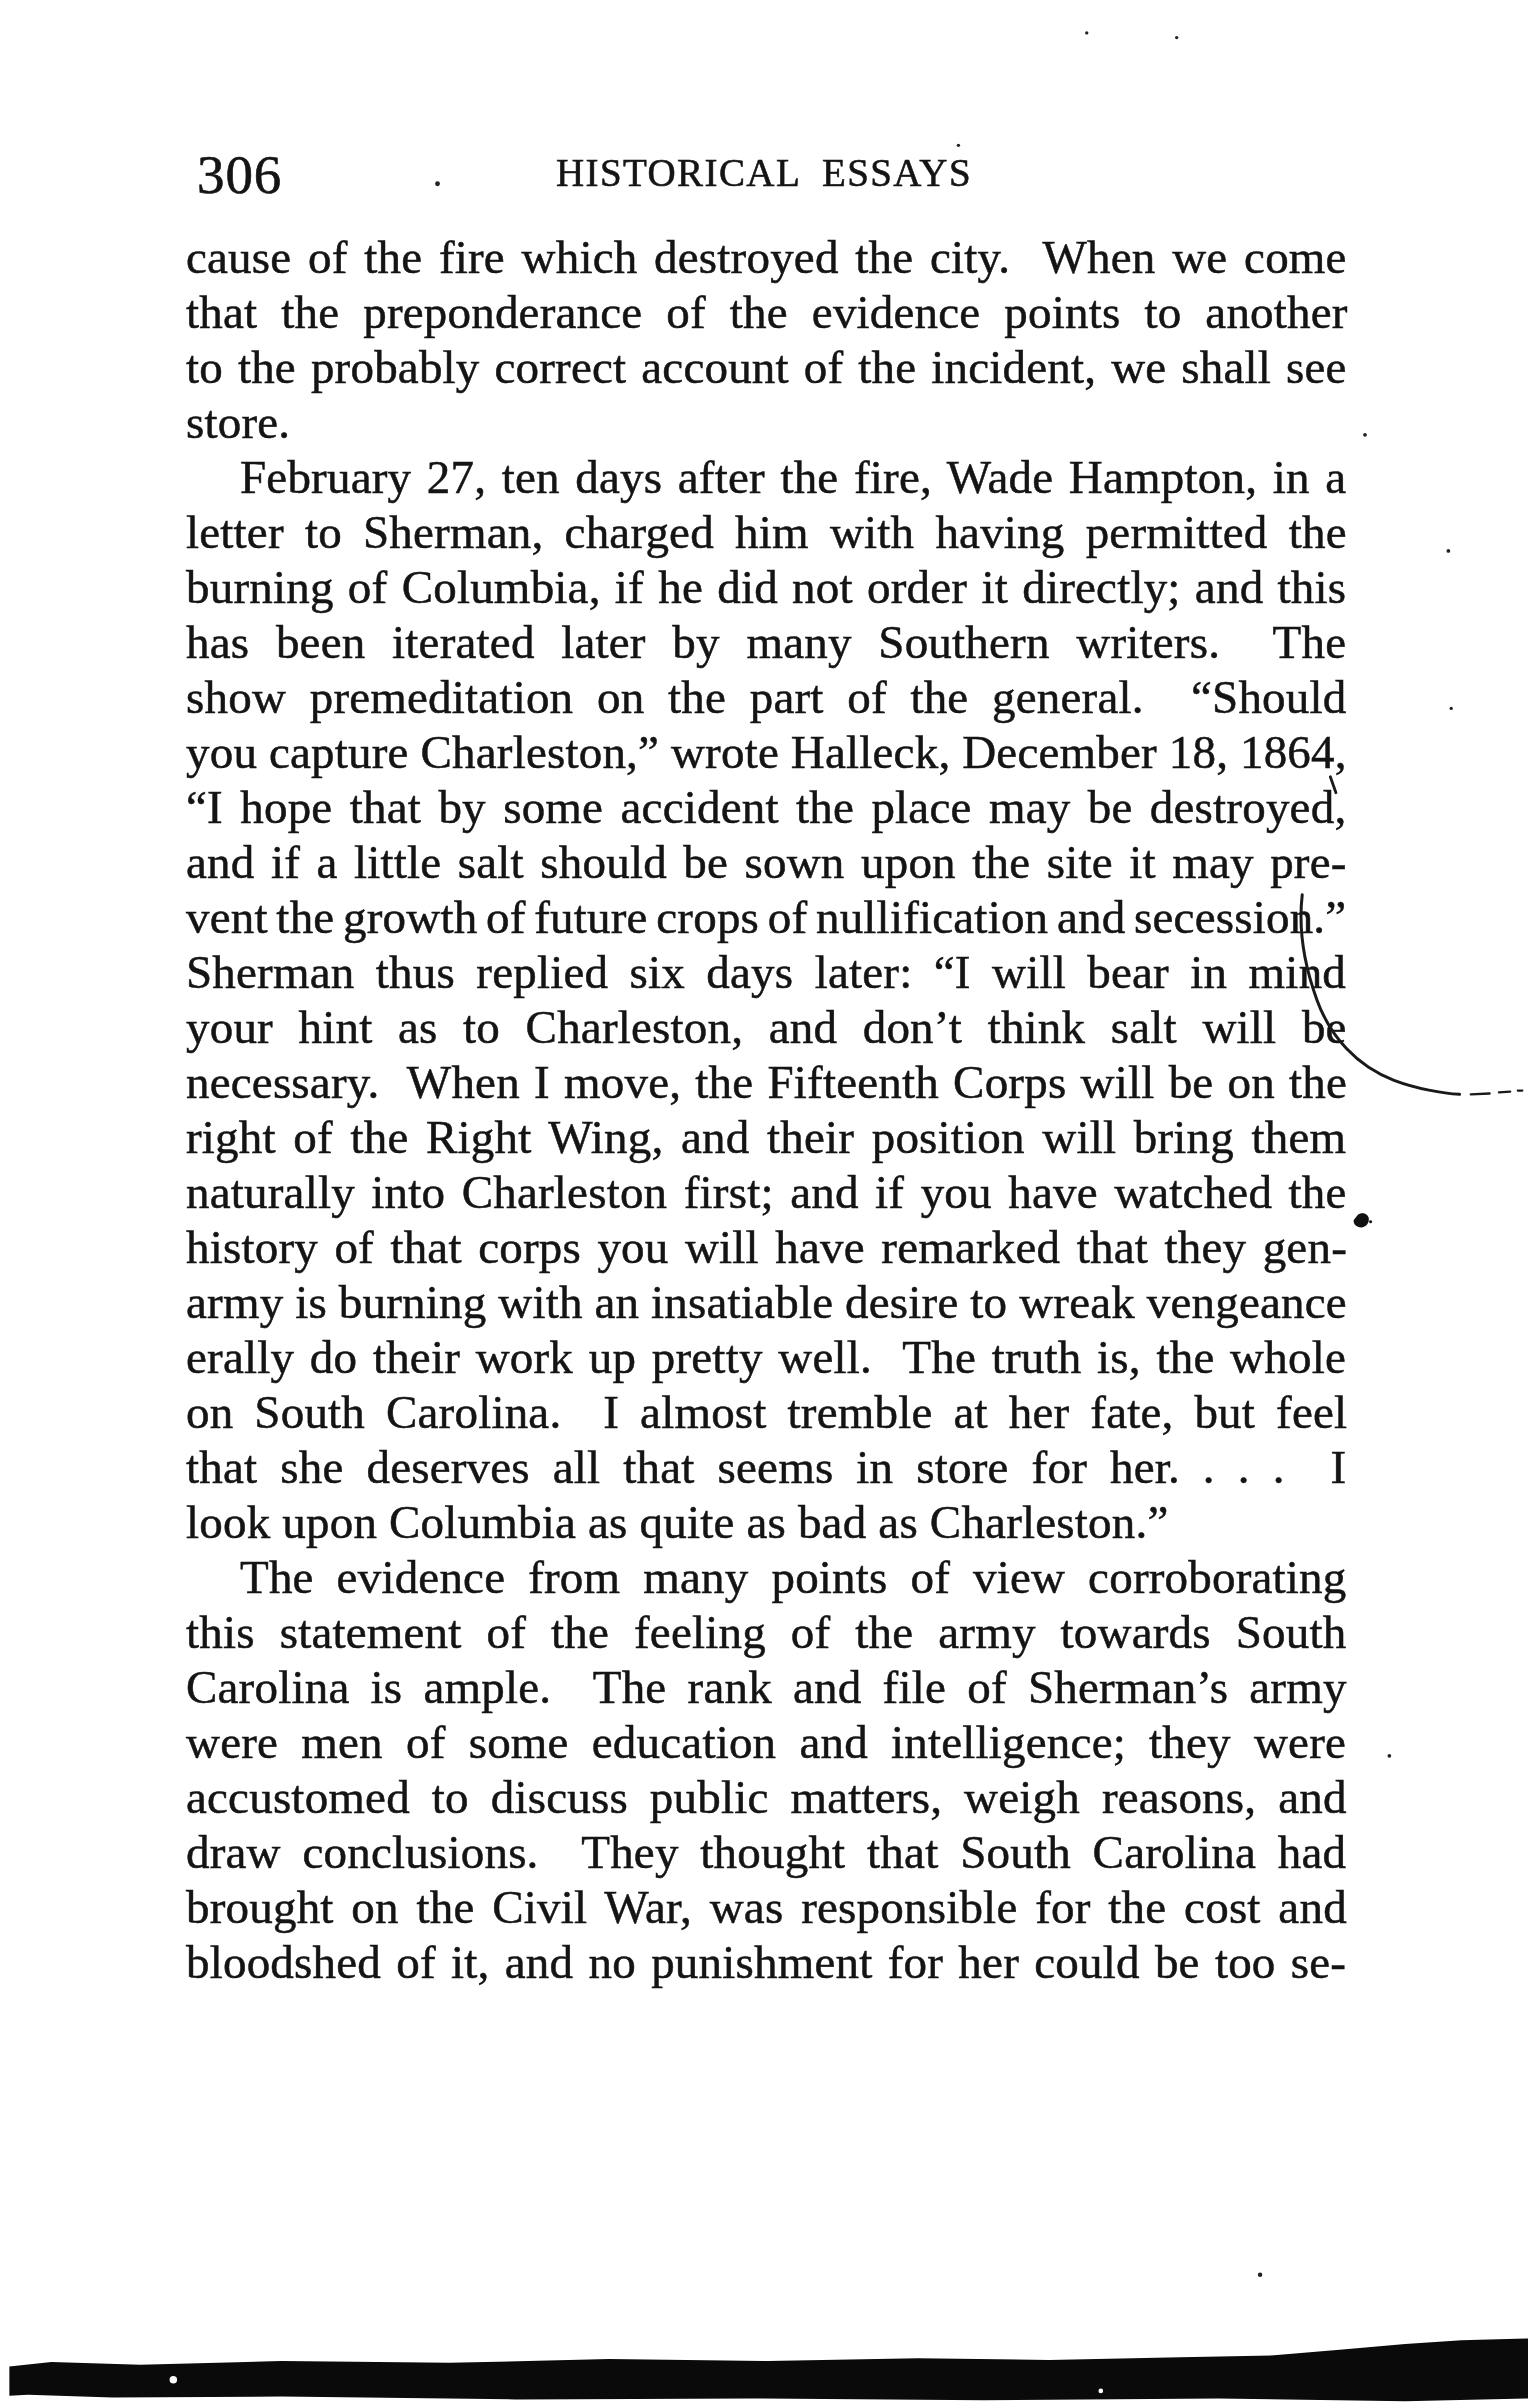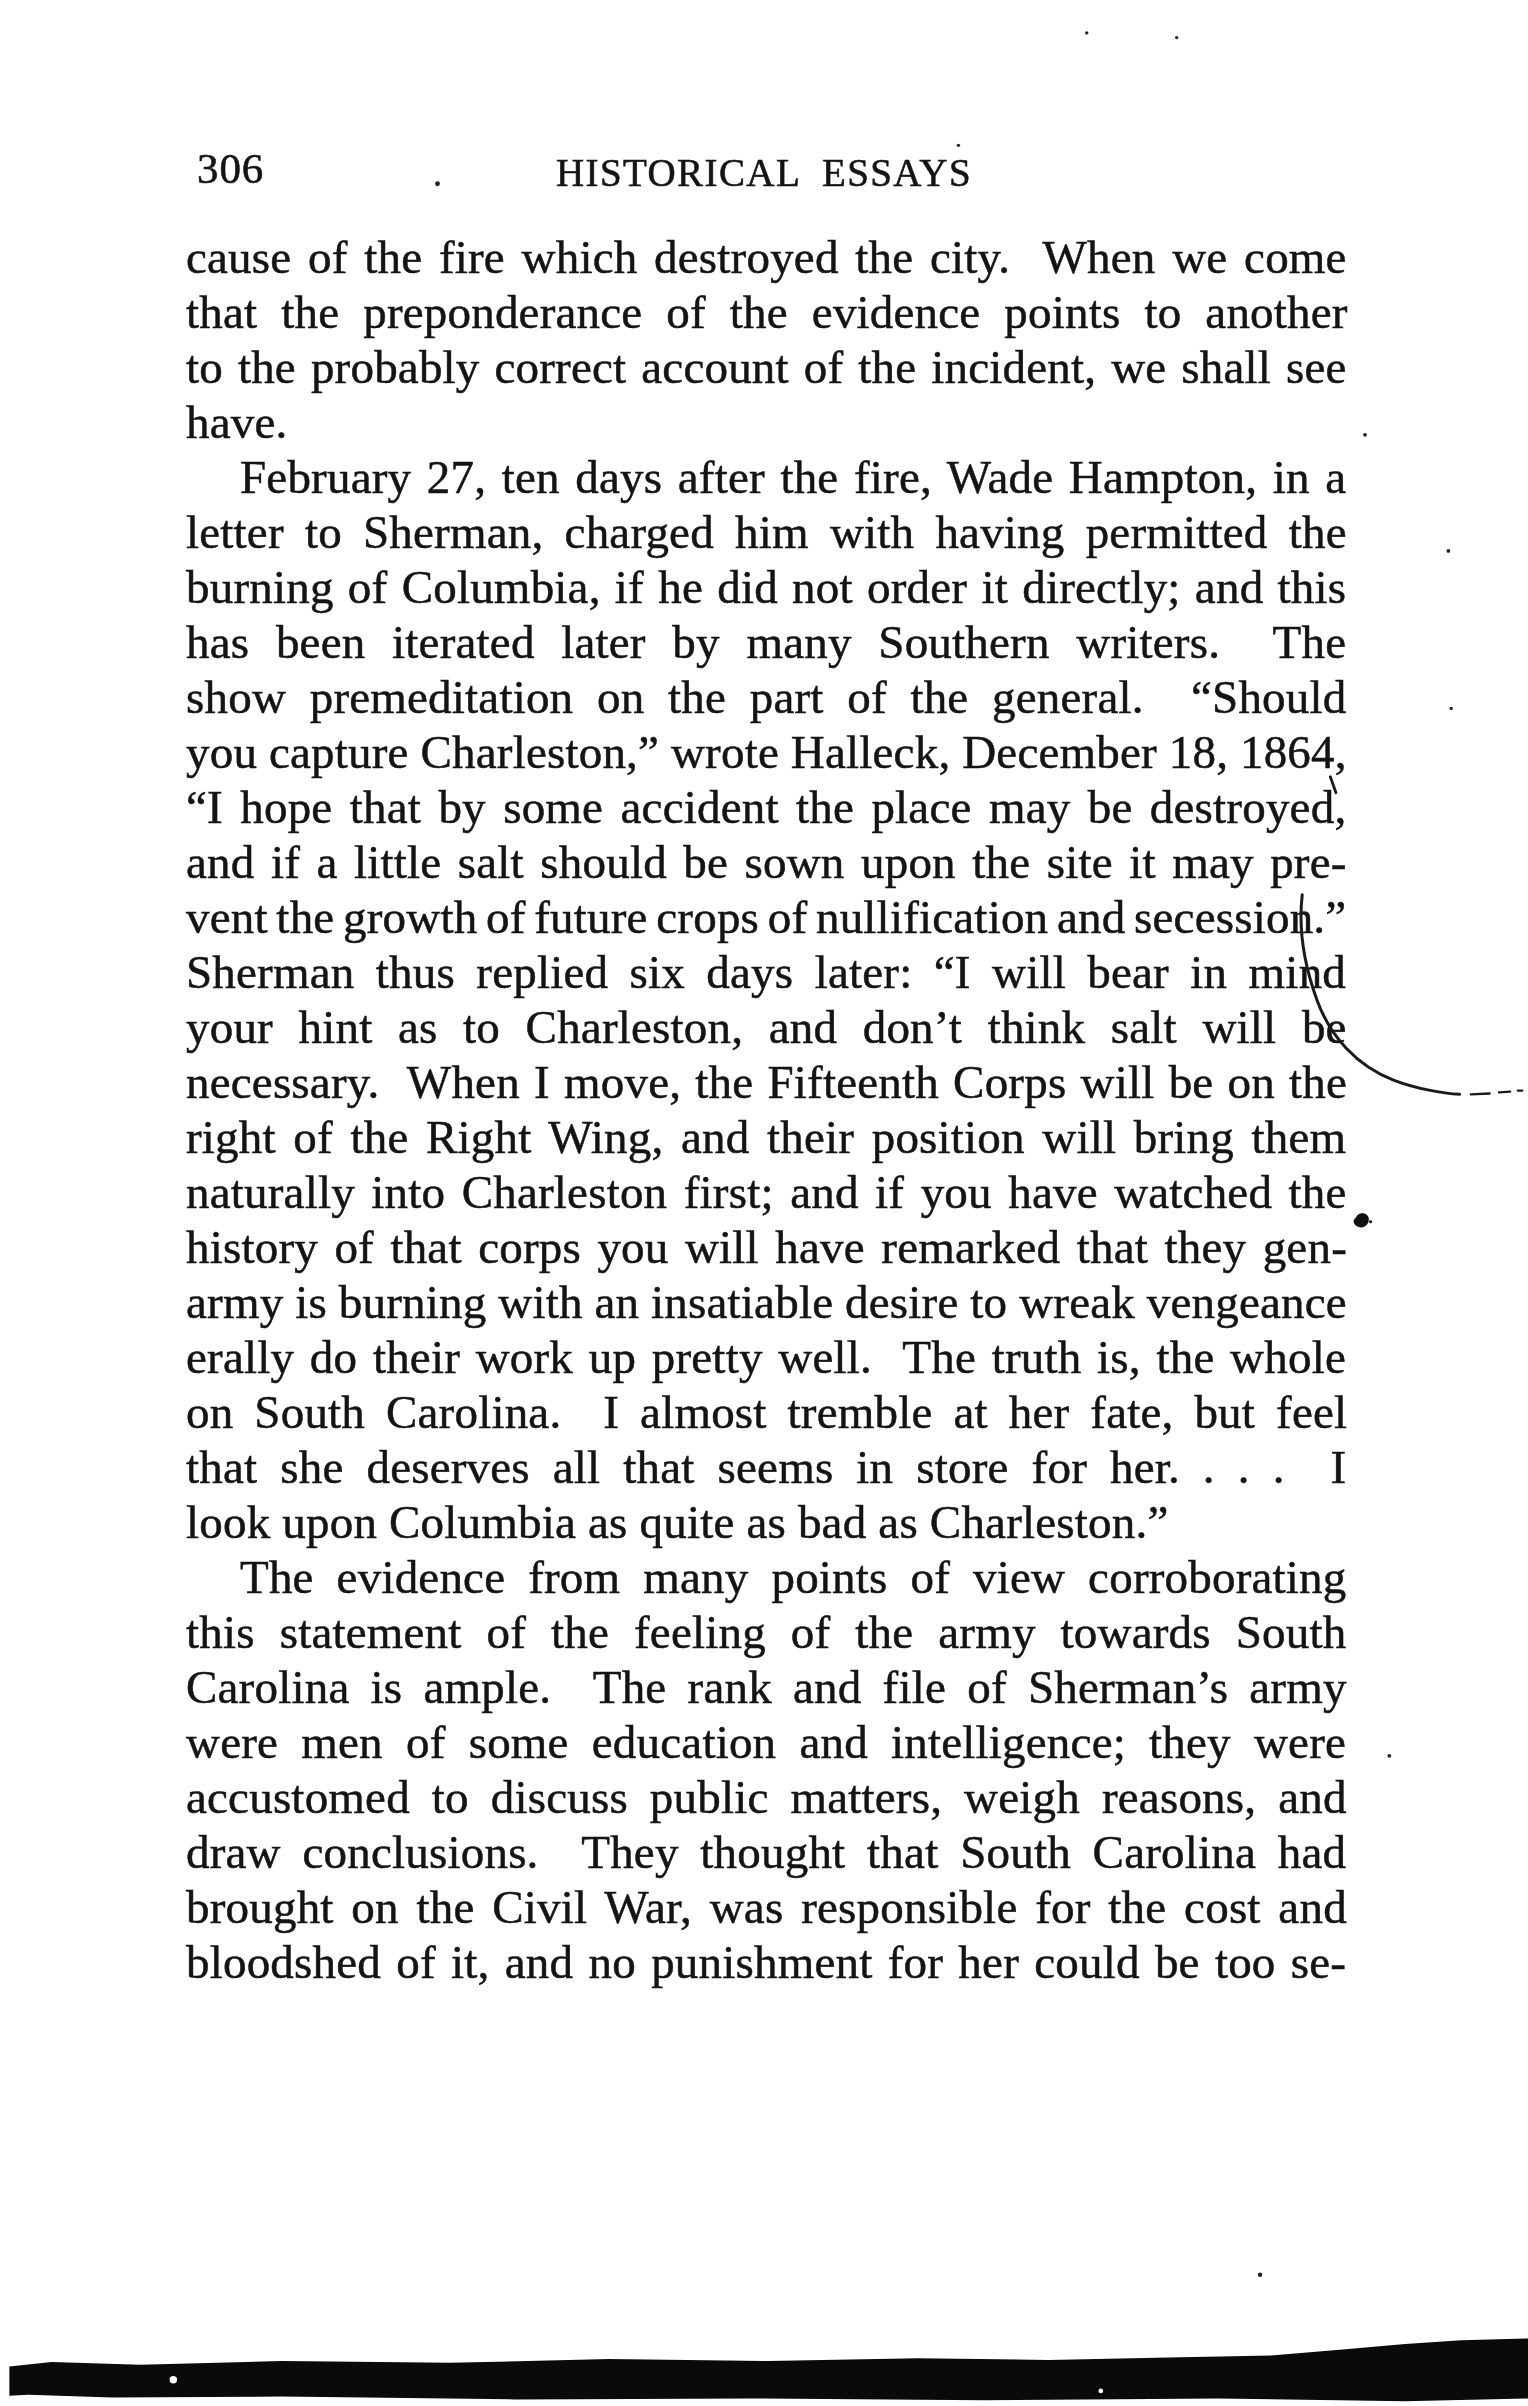--- a/index.html
+++ b/index.html
@@ -6,21 +6,21 @@
   .page{
     position:relative;
     width:1528px;height:2407px;
     background:var(--paper,#ffffff);
     overflow:hidden;
     font-family:"Liberation Serif","DejaVu Serif",serif;
     color:var(--ink,#141414);
   }
   .pageno{
     position:absolute;left:197px;top:147px;
-    font-size:43px;line-height:1;letter-spacing:0.9px;
+    font-size:55px;line-height:1;letter-spacing:0.9px;
     -webkit-text-stroke:0.6px var(--ink,#141414);
   }
   .running-head{
     position:absolute;left:0;right:0;top:153px;
     text-align:center;
     font-size:39px;line-height:1;letter-spacing:1.4px;
     white-space:pre;
     -webkit-text-stroke:0.6px var(--ink,#141414);
   }
   .body-text{
@@ -45,21 +45,21 @@
 <div class="page" style="--ink: #141414; --paper: #ffffff;">
 
   <div class="pageno">306</div>
 
   <div class="running-head">HISTORICAL  ESSAYS</div>
 
   <div class="body-text" id="body-text">
       <div class="line" style="display: block; word-spacing: 4.7px;">cause of the fire which destroyed the city.  When we come</div>
       <div class="line" style="display: block; word-spacing: 12px;">that the preponderance of the evidence points to another</div>
       <div class="line" style="display: block; word-spacing: 3px;">to the probably correct account of the incident, we shall see</div>
-      <div class="line" style="display: block;">have.</div>
+      <div class="line" style="display: block;">store.</div>
       <div class="line indent" style="display: block; word-spacing: 3.6px;">February 27, ten days after the fire, Wade Hampton, in a</div>
       <div class="line" style="display: block; word-spacing: 9.2px;">letter to Sherman, charged him with having permitted the</div>
       <div class="line" style="display: block; word-spacing: 2.3px;">burning of Columbia, if he did not order it directly; and this</div>
       <div class="line" style="display: block; word-spacing: 14.7px;">has been iterated later by many Southern writers.  The</div>
       <div class="line" style="display: block; word-spacing: 11.7px;">show premeditation on the part of the general.  “Should</div>
       <div class="line" style="display: block; word-spacing: -0.1px;">you capture Charleston,” wrote Halleck, December 18, 1864,</div>
       <div class="line" style="display: block; word-spacing: 5.4px;">“I hope that by some accident the place may be destroyed,</div>
       <div class="line" style="display: block; word-spacing: 4.5px;">and if a little salt should be sown upon the site it may pre-</div>
       <div class="line" style="display: block; word-spacing: -3.3px;">vent the growth of future crops of nullification and secession.”</div>
       <div class="line" style="display: block; word-spacing: 9.4px; text-align: right;">Sherman thus replied six days later: “I will bear in mind</div>

